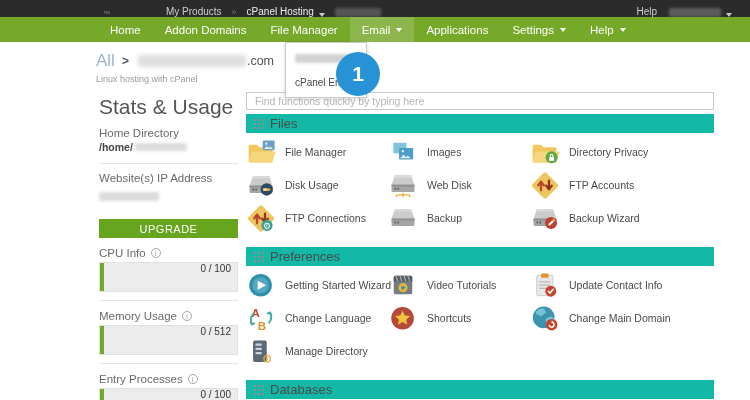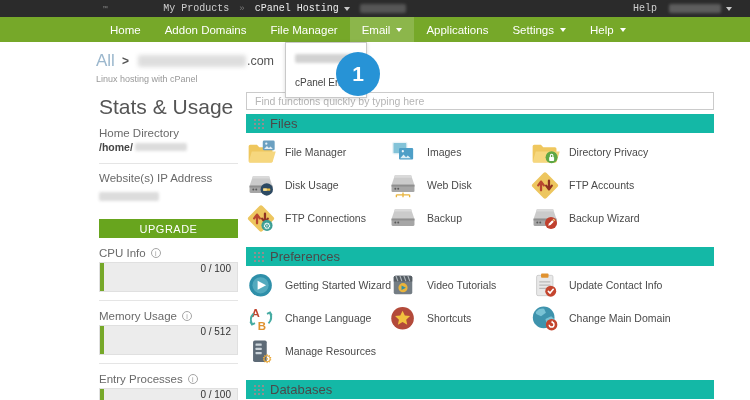--- a/index.html
+++ b/index.html
@@ -2,21 +2,21 @@
 <html><head>
 <meta charset="utf-8">
 <style>
   * { margin:0; padding:0; box-sizing:border-box; }
   html,body { width:750px; height:400px; }
   body { font-family:"Liberation Sans","DejaVu Sans",sans-serif; background:#fff; }
   #stage { position:relative; width:750px; height:400px; overflow:hidden; background:#fff; }
 
   
   .topbar { position:absolute; left:0; top:0; width:750px; height:17px; background:#2b2b2b;
-            display:flex; align-items:center; padding:0 18px 0 103px;font-family:Liberation Mono, monospace; }
+            display:flex; align-items:flex-end; padding:0 18px 0 103px; }
   .topbar .logo-mark { color:#8a8a8a; font-size:7px; margin-right:56px; }
   .topbar .tb-text { color:#cfcfcf; font-size:10px; }
   .topbar .tb-sep { color:#787878; font-size:9px; margin:0 10px; }
   .topbar .tb-strong { color:#ededed; font-size:10px; }
   .topbar .spacer { flex:1; }
   .caret { display:inline-block; width:0; height:0; border-left:3.5px solid transparent;
            border-right:3.5px solid transparent; border-top:4px solid #c9c9c9; margin-left:5px; vertical-align:middle; }
   .blur-pill { display:inline-block; border-radius:2px; filter:blur(1.5px); }
   .tb-pill { width:46px; height:9px; background:#565656; margin-left:10px; }
   .tb-pill-user { width:52px; height:9px; background:#5d5d5d; margin-left:12px; }
@@ -410,21 +410,21 @@
           <div class="app-item">
             <span class="app-icon">
               <svg viewBox="0 0 34 30" xmlns="http://www.w3.org/2000/svg">
                 <rect x="8" y="2.5" width="15.5" height="24.5" rx="2" fill="#5d6a76"></rect>
                 <rect x="10.8" y="6" width="7" height="2.4" rx=".6" fill="#ccd4da"></rect>
                 <rect x="10.8" y="10.8" width="7" height="2.4" rx=".6" fill="#ccd4da"></rect>
                 <rect x="10.8" y="15.6" width="7" height="2.4" rx=".6" fill="#ccd4da"></rect>
                 <text x="23.8" y="28.2" font-size="13.5" text-anchor="middle" fill="#e9a83b" font-family="DejaVu Sans">⚙</text>
               </svg>
             </span>
-            <span class="app-label">Manage Resources</span>
+            <span class="app-label">Manage Directory</span>
           </div>
         </div>
         <div class="sec-header">
           <span class="grid-icon"></span>
           <span class="sec-title">Databases</span>
         </div>
       </div>
   </div>
 
 </div>

